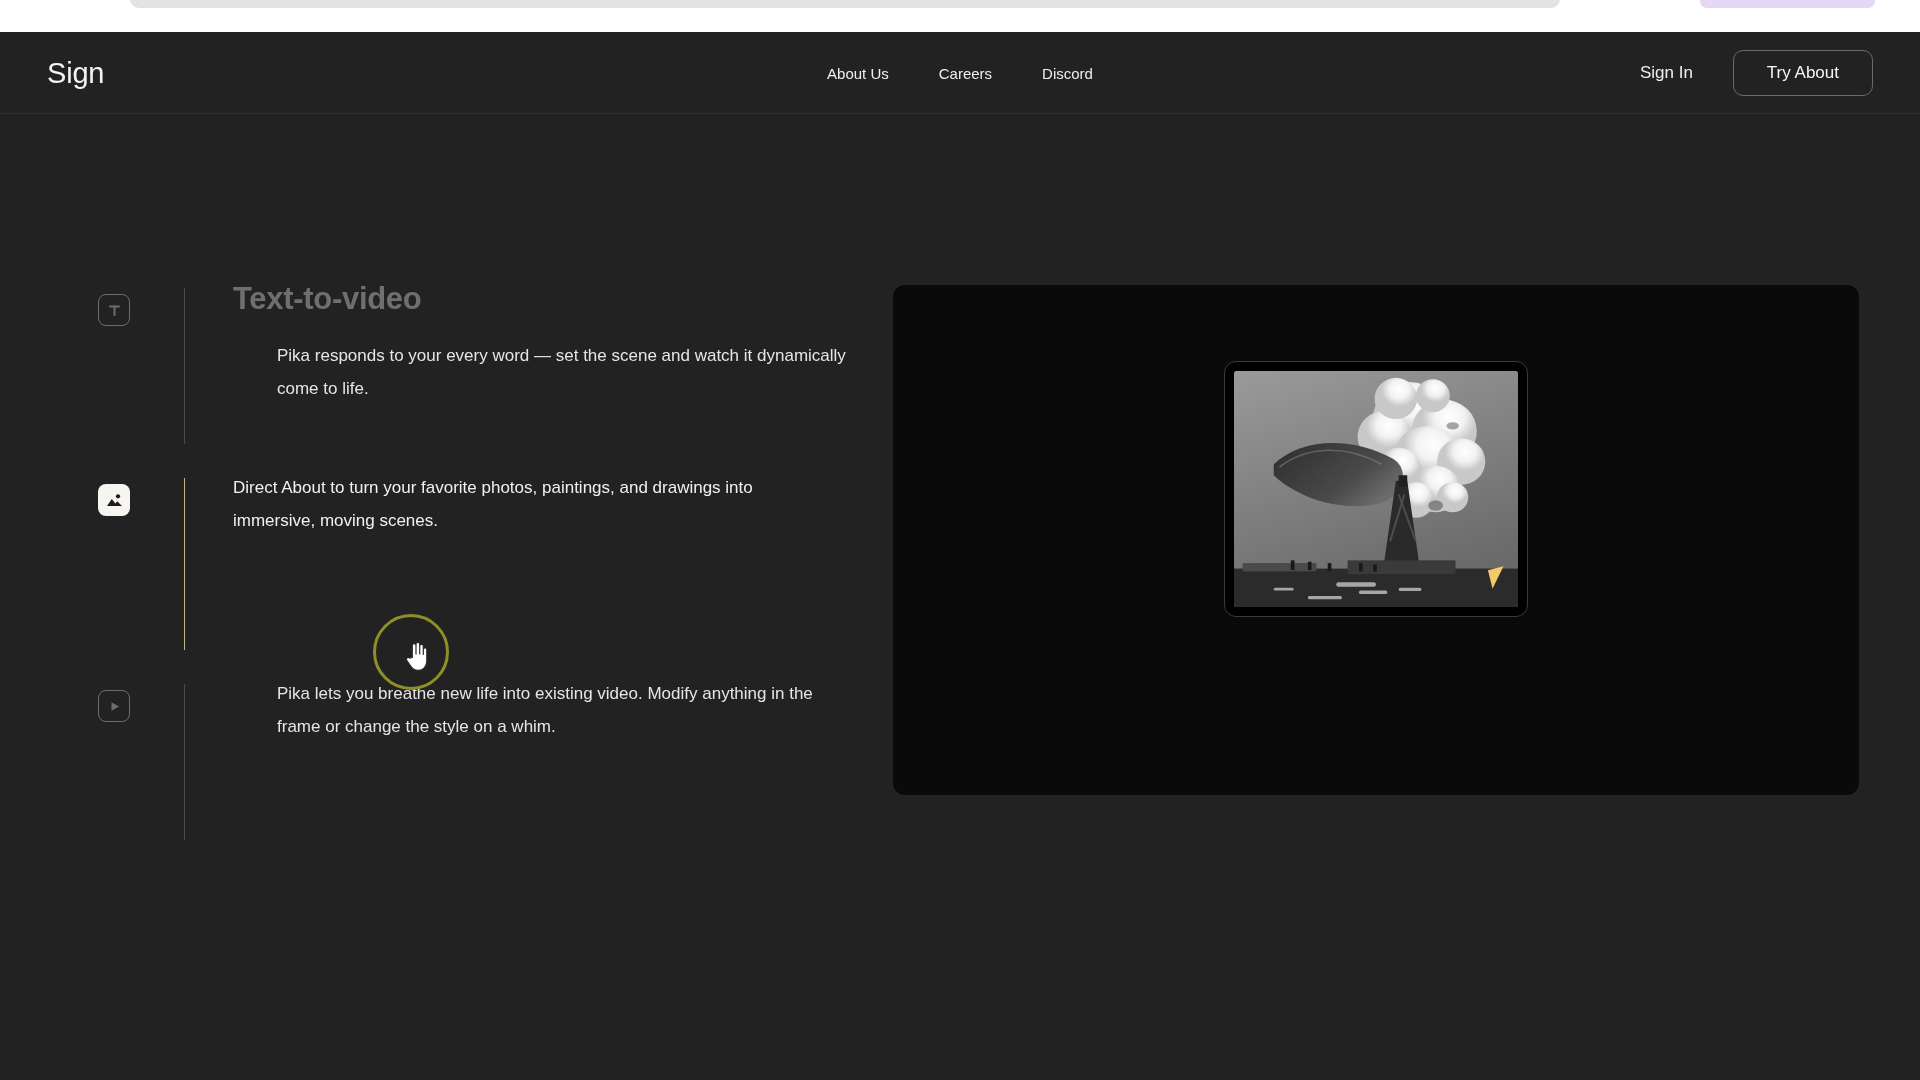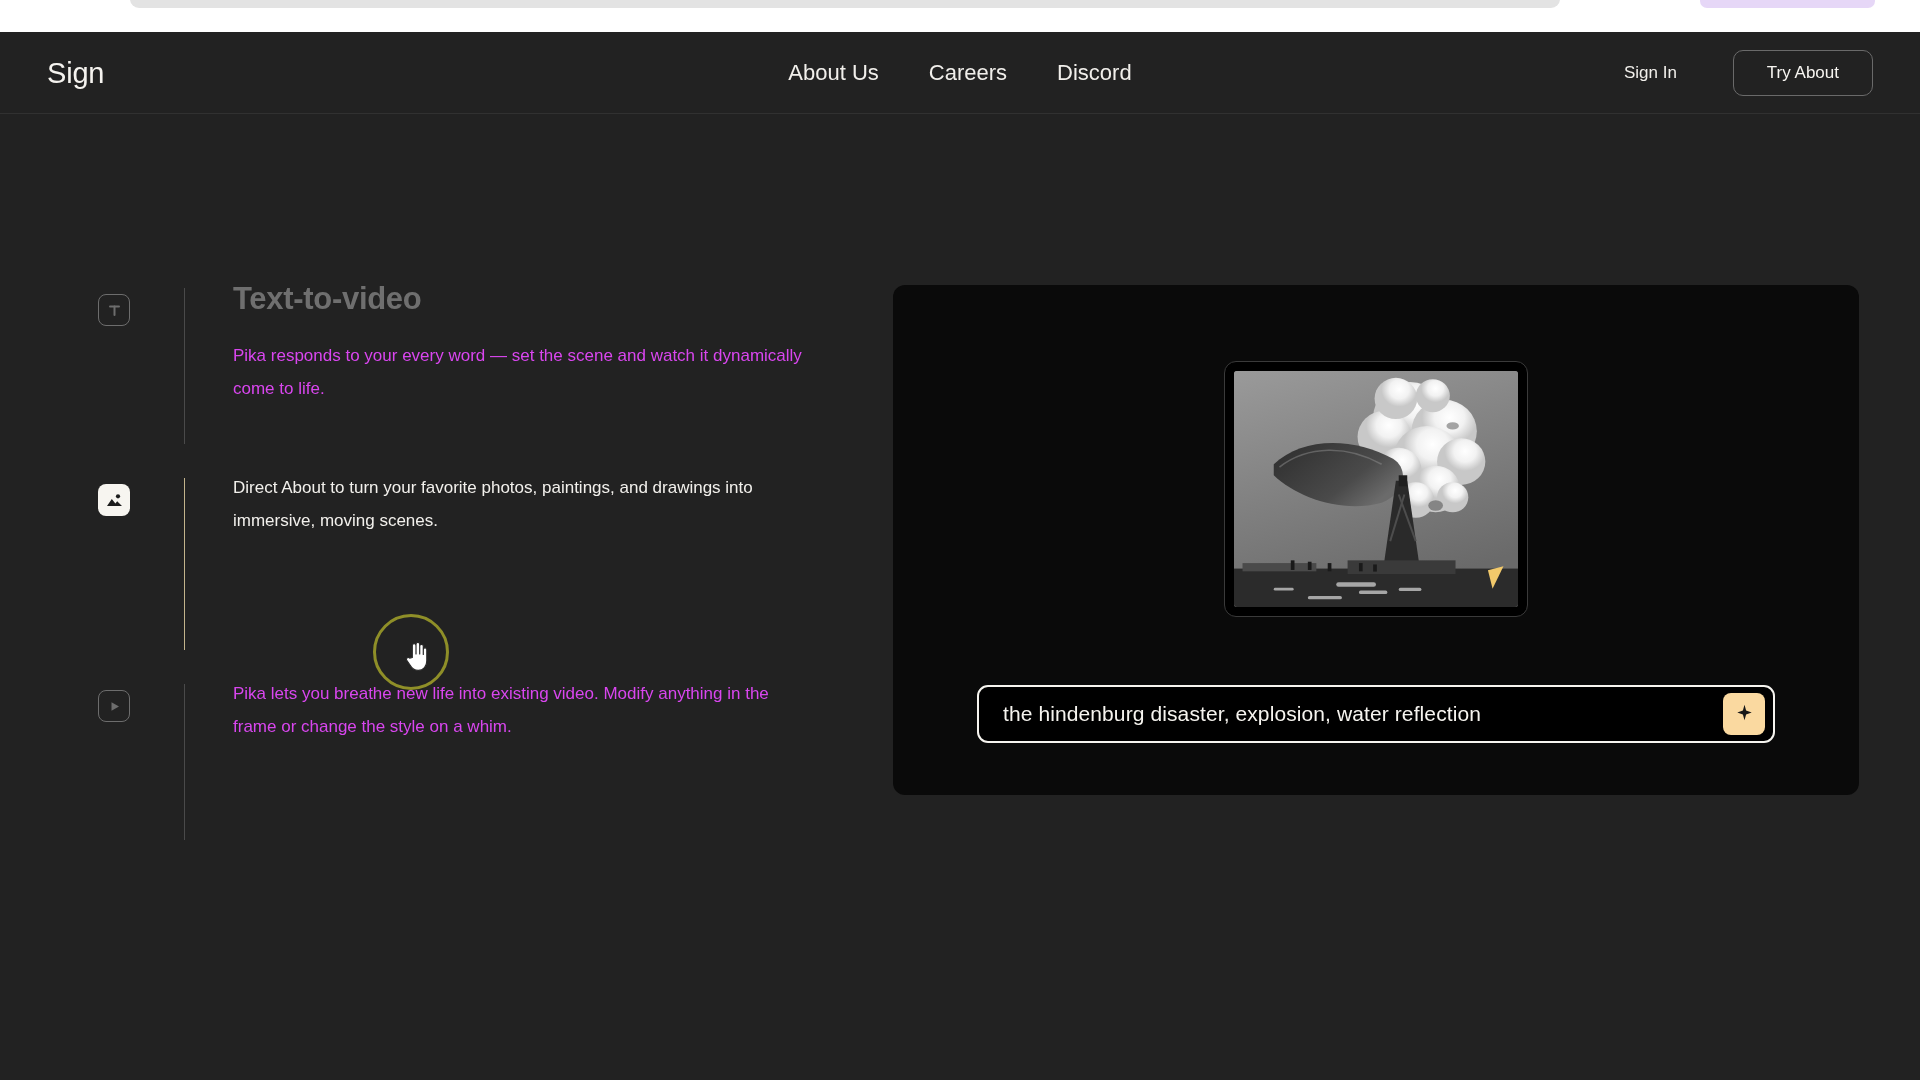--- a/index.html
+++ b/index.html
@@ -39,26 +39,26 @@
   }
   #brand {
     position:absolute; left:47px; top:50%; transform:translateY(-50%);
     font-size:29px; font-weight:400; color:#f5f3ef; letter-spacing:-0.2px;
   }
   #primary-nav {
     position:absolute; left:50%; top:50%; transform:translate(-50%,-50%);
     display:flex; align-items:center; gap:50px;
   }
   .nav-link {
-    font-size:22px; color:#f1efeb; font-weight:400;
+    font-size:15px; color:#f1efeb; font-weight:400;
     text-decoration:none; white-space:nowrap; cursor:pointer;
   }
   #header-actions {
     position:absolute; right:47px; top:50%; transform:translateY(-50%);
-    display:flex; align-items:center; gap:56px;
+    display:flex; align-items:center; gap:40px;
   }
   #sign-in-link {
     font-size:17px; color:#f1efeb; text-decoration:none; cursor:pointer;
   }
   #try-pika-button {
     font-size:17px; color:#f7f5f1;
     background:transparent; border:1px solid #6a6a6a; border-radius:10px;
     padding:12px 33px; cursor:pointer;
     font-family:"Liberation Sans", sans-serif;
   }
@@ -114,21 +114,21 @@
   .feature-copy { flex:1; }
   .feature-title {
     font-size:31px; font-weight:700; letter-spacing:-0.3px;
     margin-bottom:24px; line-height:1.1;
   }
   .f-dim    .feature-title { color:#6f6f6f; }
   .f-active .feature-title { color:#ffffff; }
   .feature-desc {
     font-size:17px; line-height:1.92; max-width:580px; font-weight:400;
   }
-  .f-dim    .feature-desc { color:#d946ef; }
+  .f-dim    .feature-desc { color:#e5e5e5;margin-left:44px; }
   .f-active .feature-desc { color:#f2f0ec; }
 
   
   #demo-panel {
     position:absolute; left:893px; top:171px;
     width:966px; height:510px;
     background:#0a0a0a; border-radius:12px;
     overflow:hidden;
   }
   #demo-thumb-frame {
@@ -337,30 +337,20 @@
               <rect x="44" y="80" width="10" height="1.3" rx="0.6"></rect>
               <rect x="26" y="82" width="12" height="1.2" rx="0.6"></rect>
               <rect x="58" y="79" width="8" height="1.2" rx="0.6"></rect>
               <rect x="14" y="79" width="7" height="1" rx="0.5"></rect>
             </g>
           </svg>
           <div id="demo-thumb-cursor"></div>
         </div>
       </div>
 
-      <div id="prompt-bar">
-        <div id="prompt-text" placeholder="Describe your video...">the hindenburg disaster, explosion, water reflection</div>
-        <button id="prompt-generate-button">
-          <span>
-            <svg width="17" height="17" viewBox="0 0 17 17">
-              <path d="M8.5 0.8 L10.1 6.4 L15.7 8.5 L10.1 10.6 L8.5 16.2 L6.9 10.6 L1.3 8.5 L6.9 6.4 Z" fill="#171717"></path>
-            </svg>
-          </span>
-        </button>
-      </div>
 
     </section>
 
     <div id="cursor-overlay">
       <div id="cursor-ring"></div>
       <div id="cursor-hand">
         <svg width="24" height="32" viewBox="0 0 24 32">
           <path d="M7.3 17.5 V5.6 a1.85 1.85 0 0 1 3.7 0 V14 V4.2 a1.85 1.85 0 0 1 3.7 0 V14 V6.1 a1.8 1.8 0 0 1 3.6 0 V14.4 V9.6 a1.75 1.75 0 0 1 3.5 0 v11.1 c0 5.6 -3.3 9.7 -8.6 9.7 c-4.2 0 -6.3 -2 -8.2 -5.4 L1.6 20.2 a1.9 1.9 0 0 1 3.1 -2.1 Z" fill="#ffffff" stroke="#2a2a2a" stroke-width="1.2" stroke-linejoin="round"></path>
         </svg>
       </div>

